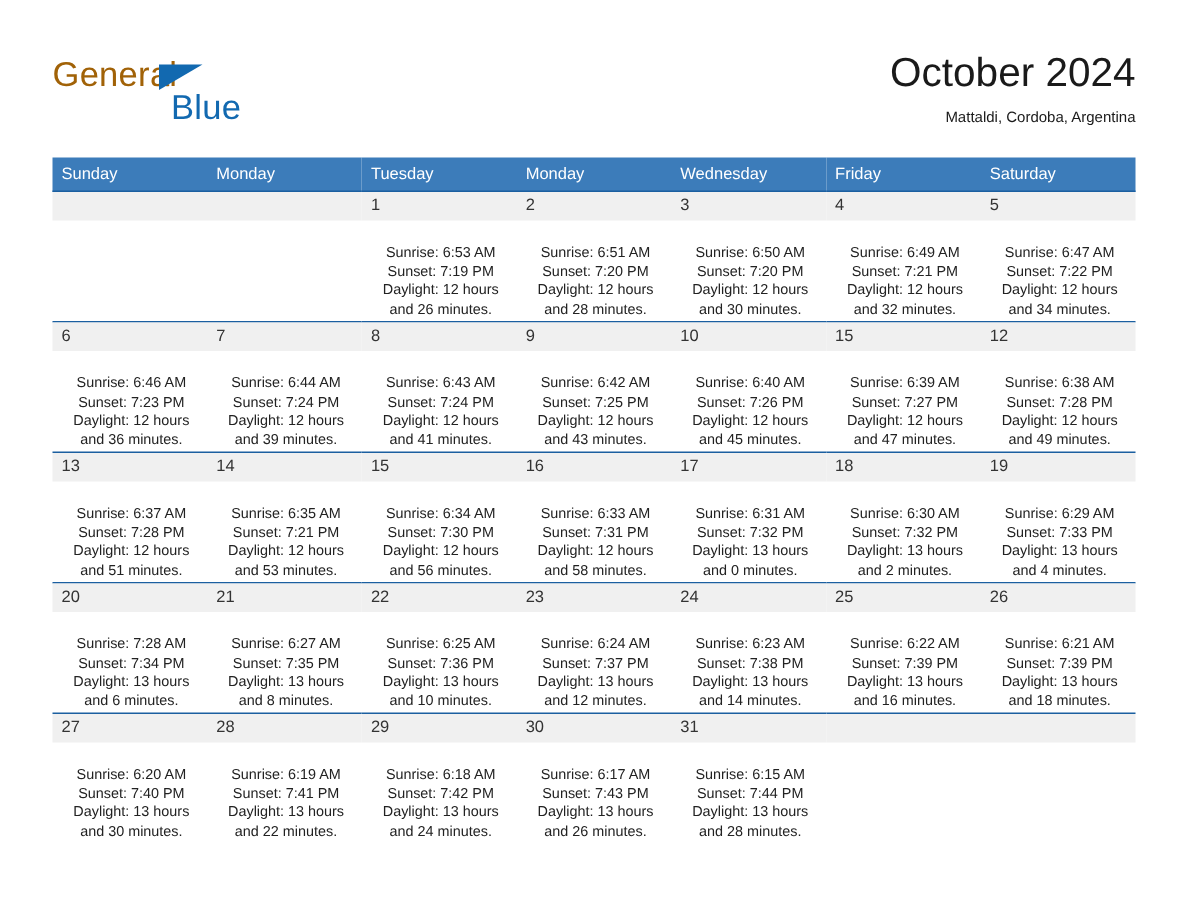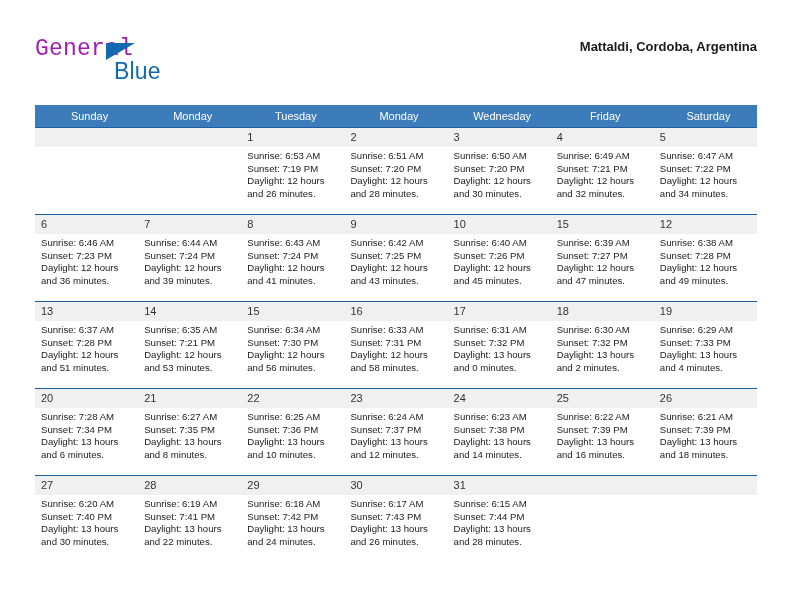--- a/index.html
+++ b/index.html
@@ -35,22 +35,22 @@
     top: 4px;
     width: 230px;
     height: 56px;
   }
   .logo-general {
     position: absolute;
     left: 0;
     top: 0;
     font-size: 23px;
     letter-spacing: 0.2px;
-    color: #a21caf;
-    font-family: Liberation Mono, monospace;
+    color: #a16207;
+    font-family: Liberation Sans, sans-serif;
   }
   .logo-tri {
     position: absolute;
     left: 71px;
     top: 7px;
     width: 0;
     height: 0;
     border-left: 29px solid #1269b0;
     border-bottom: 17px solid transparent;
   }
@@ -71,43 +71,42 @@
     top: 0;
     text-align: right;
   }
   .cal-title {
     font-size: 27px;
     color: #1a1a1a;
     line-height: 32px;
     white-space: nowrap;
   }
   .cal-subtitle {
-    font-size: 13px;
+    font-size: 10px;
     color: #1a1a1a;
     line-height: 22px;
     margin-top: 4px;
     white-space: nowrap;
-    font-weight: bold;
   }
 
   
   .calendar {
     position: absolute;
     left: 35px;
     top: 105px;
     width: 722px;
     border-collapse: collapse;
     table-layout: fixed;
   }
   .calendar th {
     background: #3c7cba;
     color: #ffffff;
     font-size: 11px;
     font-weight: normal;
-    text-align: center;
+    text-align: left;
     padding: 5px 0 5px 6px;
     height: 10px;
     line-height: 12px;
     margin-left: 40px;
   }
   .calendar td {
     vertical-align: top;
     padding: 0;
     width: 103.14px;
     border-top: 1px solid #1b5fa0;
@@ -123,43 +122,45 @@
     font-size: 11px;
     color: #333333;
     line-height: 13px;
     padding: 3px 0 3px 6px;
     height: 13px;
   }
   .daynum.empty {
     color: transparent;
   }
   .info {
-    padding: 3px 4px 0 6px;
+    padding: 16px 4px 0 6px;
     font-size: 9.6px;
     line-height: 12.6px;
     color: #222222;
+    text-align: center;
   }
   .info div {
     white-space: nowrap;
   }
 </style>
 </head>
 <body>
 
 <div class="page">
 
   <div class="header">
 
     <div class="logo">
       <span class="logo-general">General</span>
       <span class="logo-tri"></span>
       <span class="logo-blue">Blue</span>
     </div>
 
     <div class="title-block">
+      <div class="cal-title">October 2024</div>
       <div class="cal-subtitle">Mattaldi, Cordoba, Argentina</div>
     </div>
 
   </div>
 
   <table class="calendar">
     <thead>
       <tr>
         <th>Sunday</th>
         <th>Monday</th>

